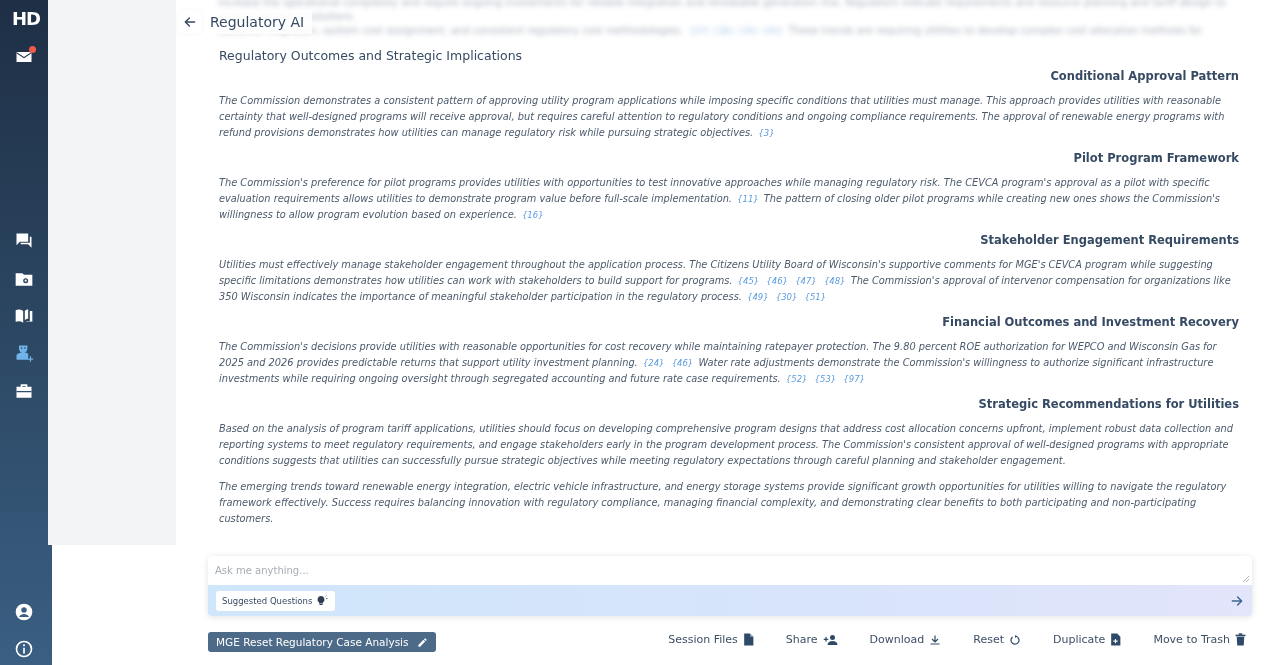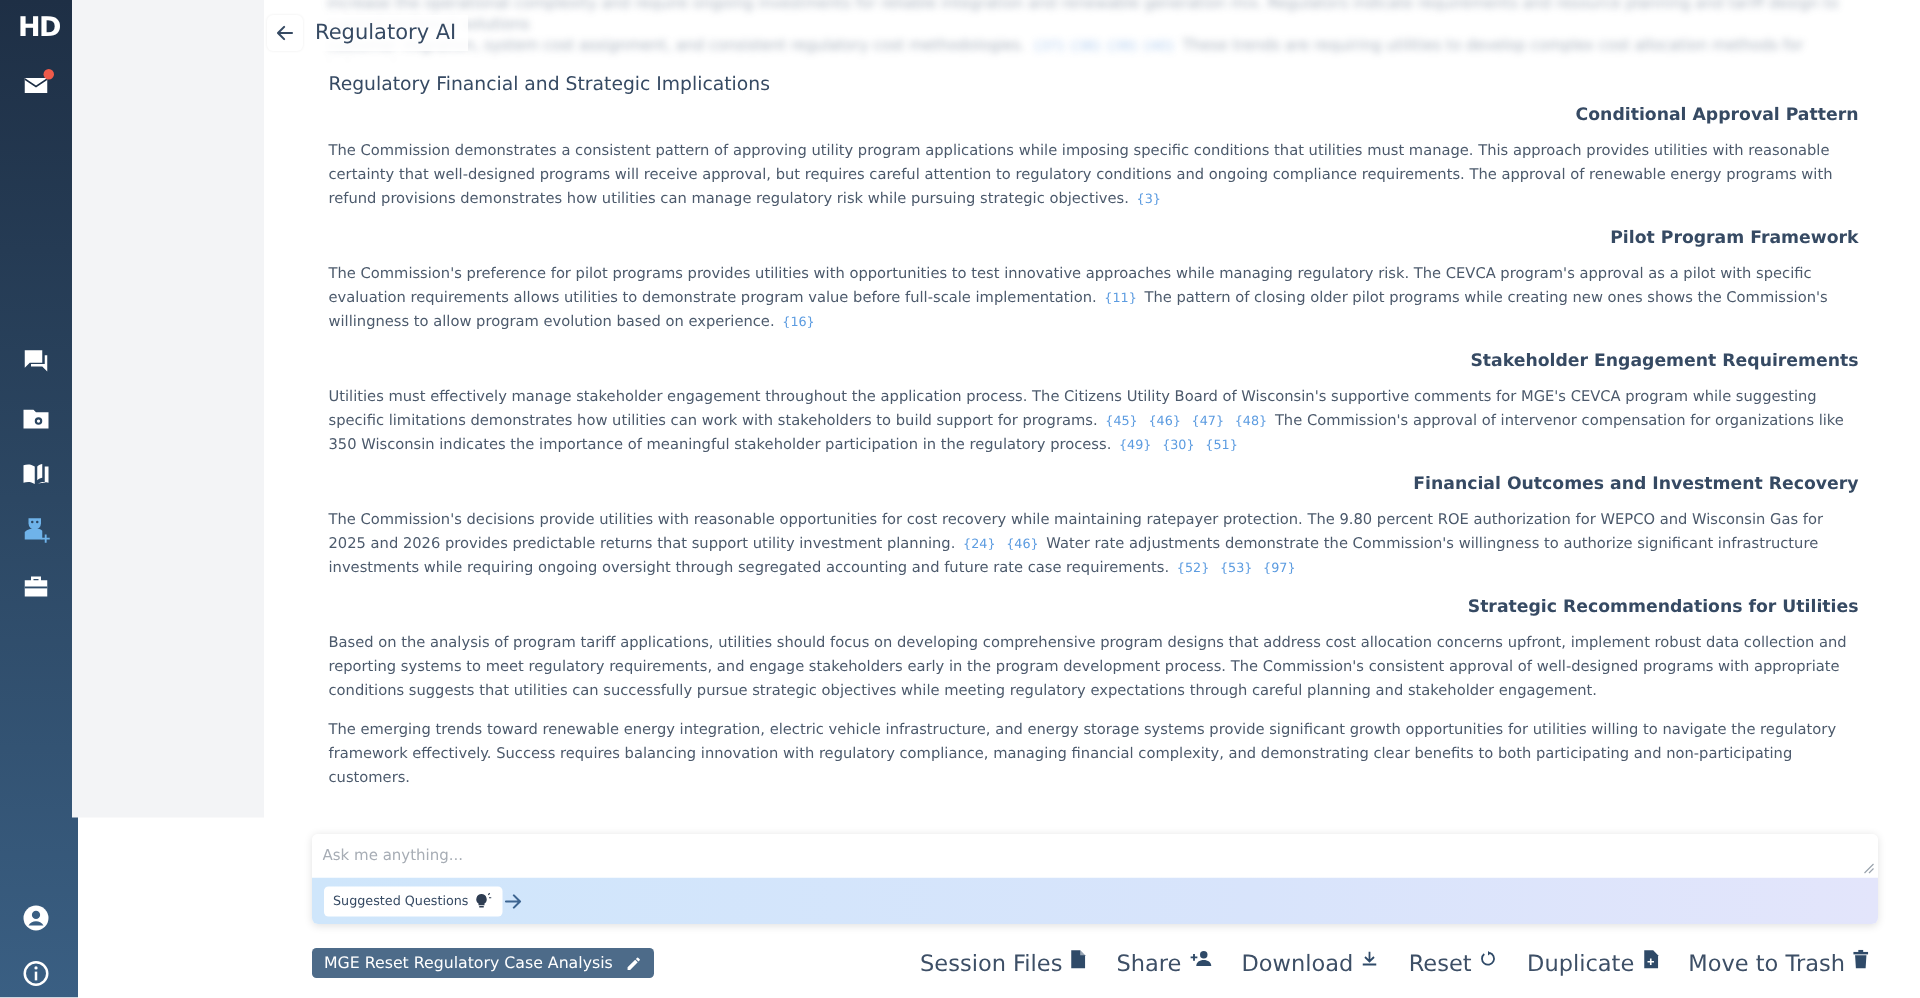--- a/index.html
+++ b/index.html
@@ -58,61 +58,61 @@
     box-shadow: 0 0 2px rgba(0,0,0,0.08); cursor: pointer;
   }
   .page-title { font-size: 14px; color: #364a63; margin-left: 8px; }
 
   .content {
     position: absolute; left: 43px; top: 48px; width: 1020px;
   }
   .h-main { font-size: 12.5px; color: #364a63; margin-bottom: 6px; font-weight: 500; }
   .h-sec { font-size: 11.5px; color: #364a63; margin-bottom: 10px; margin-top: 0; text-align: right; }
   .para {
-    font-size: 9.8px; line-height: 16px; color: #4c5a6c; margin-bottom: 10px;
+    font-size: 9.8px; line-height: 16px; color: #4c5a6c; margin-bottom: 10px; font-style: italic;
   }
   .cite { color: #5b9be0; font-size: 8.5px; margin-left: 2px; margin-right: 2px; }
 
   
   .chat-box {
     position: absolute; left: 32px; top: 556px; width: 1044px; height: 60px;
     border-radius: 4px; box-shadow: 0 1px 6px rgba(0,0,0,0.12); overflow: hidden;
     background: #fff;
   }
   .chat-input {
     width: 100%; height: 29px; border: none; outline: none; padding: 0 7px;
     font-family: "DejaVu Sans", sans-serif; font-size: 10px; color: #333;
     background: #fff;
   }
   .chat-input::placeholder { color: #a7adb5; }
   .chat-bar {
     height: 31px; background: linear-gradient(90deg, #cfe6fb 0%, #d8e4fb 60%, #e3e5fb 100%);
-    display: flex; align-items: center; justify-content: flex-start; padding: 0 8px;
+    display: flex; align-items: center; justify-content: space-between; padding: 0 8px;
   }
   .suggest-btn {
     background: #fff; border-radius: 3px; height: 20px; padding: 0 6px;
     display: flex; align-items: center; font-size: 8.5px; color: #364a63; cursor: pointer;
   }
   .suggest-btn svg { margin-left: 4px; }
   .send-btn { cursor: pointer; display: flex; align-items: center; }
   .resize-grip { position: absolute; right: 2px; top: 19px; }
 
   
   .session-tag {
     position: absolute; left: 32px; top: 632px; height: 20px; padding: 0 8px;
     background: #4d6b89; color: #fff; border-radius: 3px; font-size: 10.5px;
     display: flex; align-items: center; cursor: pointer;
   }
   .session-tag svg { margin-left: 8px; }
   .actions {
     position: absolute; right: 34px; top: 633px; display: flex; align-items: center;
   }
   .action {
-    display: flex; align-items: flex-start; font-size: 15px; color: #3d4f66;
-    margin-left: 20px; cursor: pointer;
+    display: flex; align-items: flex-end; font-size: 11px; color: #3d4f66;
+    margin-left: 32px; cursor: pointer;
   }
   .action svg { margin-left: 5px; }
 </style>
 </head>
 <body>
 
 <nav class="sidebar">
   <div class="logo">HD</div>
 
   <div class="side-icon" style="top:45px;">
@@ -192,21 +192,21 @@
   <div class="header">
     <div class="back-btn">
       <svg width="14" height="14" viewBox="0 0 24 24">
           <path d="M20 12H5M11 5l-7 7 7 7" fill="none" stroke="#364a63" stroke-width="2.4" stroke-linecap="round" stroke-linejoin="round"></path>
         </svg>
     </div>
     <span class="page-title">Regulatory AI</span>
   </div>
 
   <article class="content">
-    <h2 class="h-main">Regulatory Financial and Strategic Implications</h2>
+    <h2 class="h-main">Regulatory Outcomes and Strategic Implications</h2>
 
     <section>
       <h3 class="h-sec">Conditional Approval Pattern</h3>
       <p class="para">
         <span>The Commission demonstrates a consistent pattern of approving utility program applications while imposing specific conditions that utilities must manage. This approach provides utilities with reasonable certainty that well-designed programs will receive approval, but requires careful attention to regulatory conditions and ongoing compliance requirements. The approval of renewable energy programs with refund provisions demonstrates how utilities can manage regulatory risk while pursuing strategic objectives.</span>
         <a class="cite">{3}</a>
       </p>
     </section>
 
     <section>

